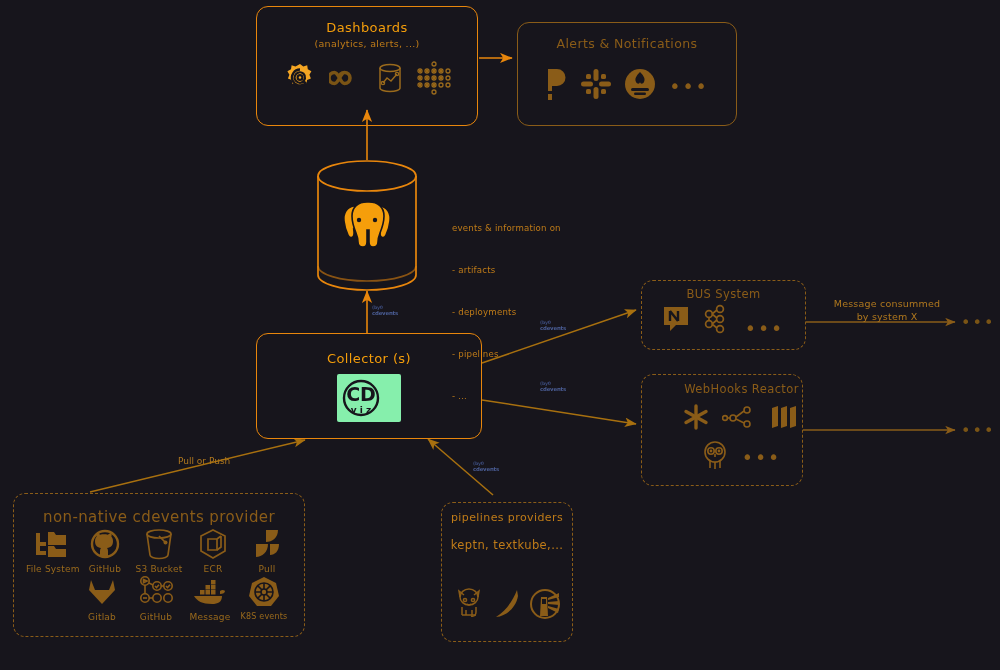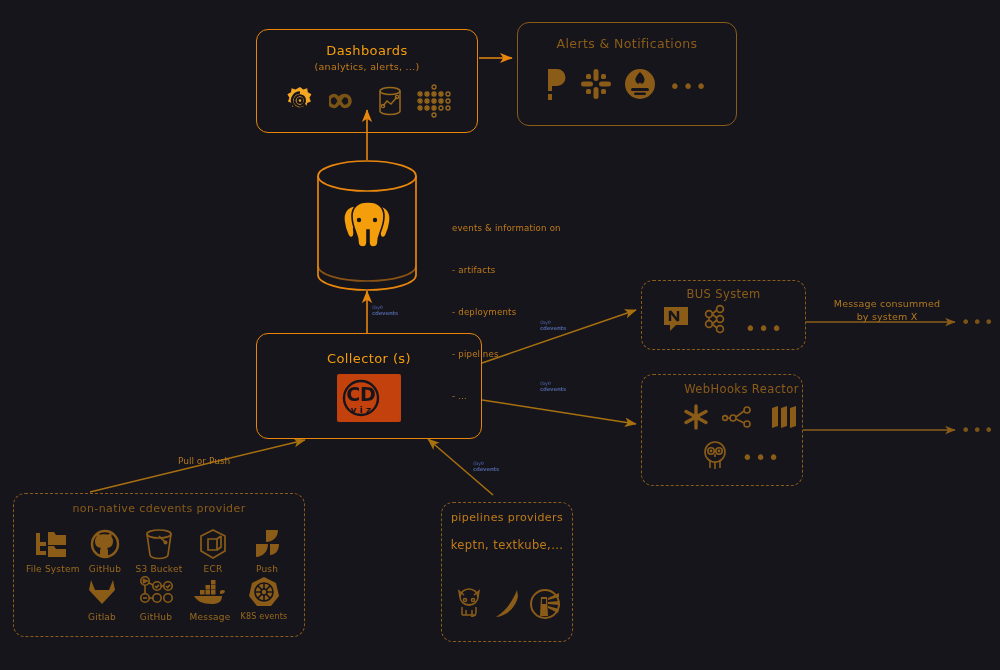--- a/index.html
+++ b/index.html
@@ -83,21 +83,21 @@
 
     <g stroke="#E8860C" stroke-width="1.7" fill="none">
       <ellipse cx="367" cy="176" rx="49" ry="15"></ellipse>
       <path d="M318,176 L318,275"></path>
       <path d="M416,176 L416,275"></path>
       <path d="M318,275 a49,15 0 0 0 98,0"></path>
       <path d="M318,266 a49,15 0 0 0 98,0" opacity="0.55"></path>
     </g>
   </svg>
 
-  <div class="box solid" style="left:256px;top:6px;width:222px;height:104px;margin-top:23px;">
+  <div class="box solid" style="left:256px;top:6px;width:222px;height:120px;">
     <div class="ttl ttl-bright" style="margin-top:13px;">Dashboards</div>
     <div class="sub" style="margin-top:3px;">(analytics, alerts, ...)</div>
     <div class="icon-row" style="margin-top:12px;gap:13px;">
 
       <span style="display:inline-block;">
         <svg width="32" height="32" viewBox="0 0 32 32">
           <path d="M16 2 l3.3 2.4 3.9 -1.1 0.6 4 3.6 1.9 -2 3.5 1.5 3.8 -3.8 1.5 -0.8 4 -4 -0.5 -2.9 2.8 -2.9 -2.8 -4 0.5 -0.8 -4 -3.8 -1.5 1.5 -3.8 -2 -3.5 3.6 -1.9 0.6 -4 3.9 1.1z" fill="#F5A623"></path>
           <path d="M16 7.5 a8 8 0 1 0 5.6 13.7 l-2 -2 a5.2 5.2 0 1 1 -0.2 -7.5 a5.2 5.2 0 0 1 -1.7 8.6" fill="none" stroke="#17151c" stroke-width="2.3"></path>
           <circle cx="16" cy="15.5" r="2.4" fill="none" stroke="#17151c" stroke-width="2.2"></circle>
         </svg>
@@ -212,21 +212,21 @@
   <div class="note" style="left:452px;top:193px;">
     <div>events &amp; information on</div>
     <div>- artifacts</div>
     <div>- deployments</div>
     <div>- pipelines</div>
     <div>- ...</div>
   </div>
 
   <div class="box solid" style="left:256px;top:333px;width:226px;height:106px;">
     <div class="ttl ttl-bright" style="margin-top:17px;">Collector (s)</div>
-    <div style="width:64px;height:48px;margin:8px auto 0;background:#c2410c;position:relative;border-radius:2px;">
+    <div style="width:64px;height:48px;margin:8px auto 0;background:#86efac;position:relative;border-radius:2px;">
       <svg width="48" height="48" viewBox="0 0 48 48">
         <circle cx="24" cy="24" r="17" fill="none" stroke="#17151c" stroke-width="2.4"></circle>
         <text x="24" y="27" text-anchor="middle" font-family="'DejaVu Sans',sans-serif" font-size="19" font-weight="bold" fill="#17151c">CD</text>
         <text x="24" y="39" text-anchor="middle" font-family="'DejaVu Sans',sans-serif" font-size="9" font-weight="bold" fill="#17151c">v i z</text>
       </svg>
     </div>
   </div>
 
   <div class="box dashed" style="left:641px;top:280px;width:165px;height:70px;">
     <div class="ttl ttl-dim" style="margin-top:6px;font-size:11.5px;">BUS System</div>
@@ -322,21 +322,21 @@
     <span class="t2">cdevents</span>
   </div>
   <div class="cdev-badge" style="left:473px;top:462px;">
     <span class="t1">(by0</span>
     <span class="t2">cdevents</span>
   </div>
 
   <div class="tailtag" style="left:178px;top:456px;">Pull or Push</div>
 
   <div class="box dashed" style="left:13px;top:493px;width:292px;height:144px;">
-    <div class="ttl ttl-dim" style="margin-top:8px;font-size:11px;">non-native cdevents provider</div>
+    <div class="ttl ttl-dim" style="margin-top:14px;font-size:15px;">non-native cdevents provider</div>
 
     <div class="prov-grid" style="top:30px;gap:4px;">
       <div class="prov">
         <div class="gl">
           <svg width="34" height="30" viewBox="0 0 34 30">
             <g fill="#8a5c18">
               <rect x="2" y="4" width="4" height="22"></rect>
               <rect x="2" y="13" width="10" height="4"></rect>
               <rect x="2" y="22" width="10" height="4"></rect>
               <path d="M14,3 L20,3 L22,6 L32,6 L32,16 L14,16 Z"></path>
@@ -387,21 +387,21 @@
       <div class="prov">
         <div class="gl">
           <svg width="30" height="32" viewBox="0 0 30 32">
             <g fill="#8a5c18">
               <path d="M14,2 L26,2 C26,10 20,14 14,14 C14,9 14,5 14,2 Z"></path>
               <path d="M4,16 L16,16 C16,24 10,29 4,29 C4,24 4,19 4,16 Z"></path>
               <path d="M18,16 L27,16 C27,23 23,27 18,27 Z"></path>
             </g>
           </svg>
         </div>
-        <div class="lb">Push</div>
+        <div class="lb">Pull</div>
       </div>
     </div>
 
     <div class="prov-grid" style="top:78px;gap:4px;padding-left:48px;">
       <div class="prov">
         <div class="gl">
           <svg width="30" height="28" viewBox="0 0 30 28">
             <path d="M15,26 L2,12 L4,2 L8,12 L22,12 L26,2 L28,12 Z" fill="#8a5c18"></path>
           </svg>
         </div>

